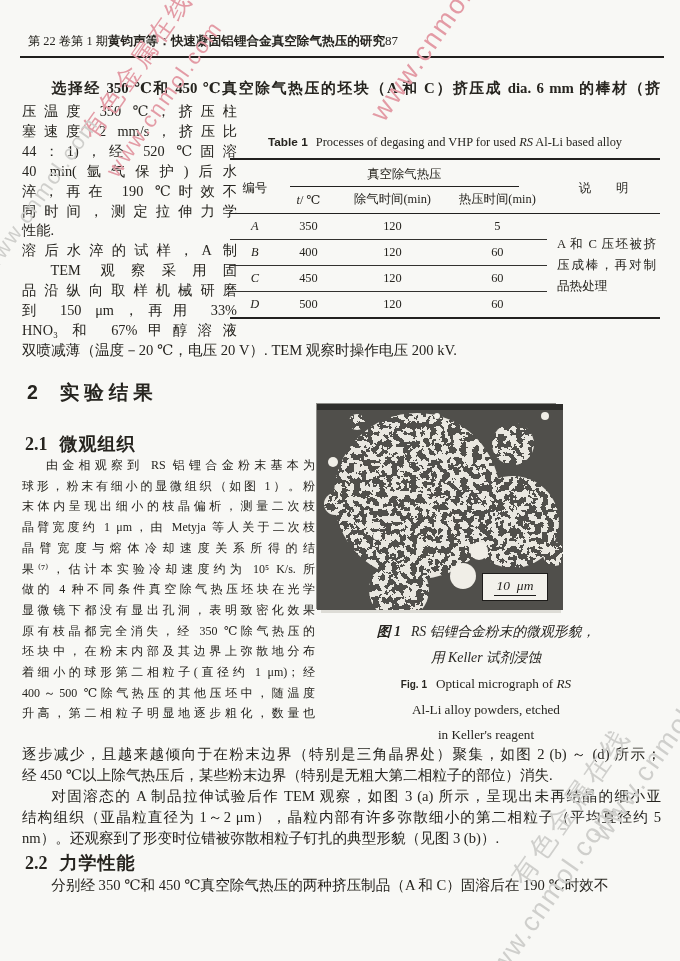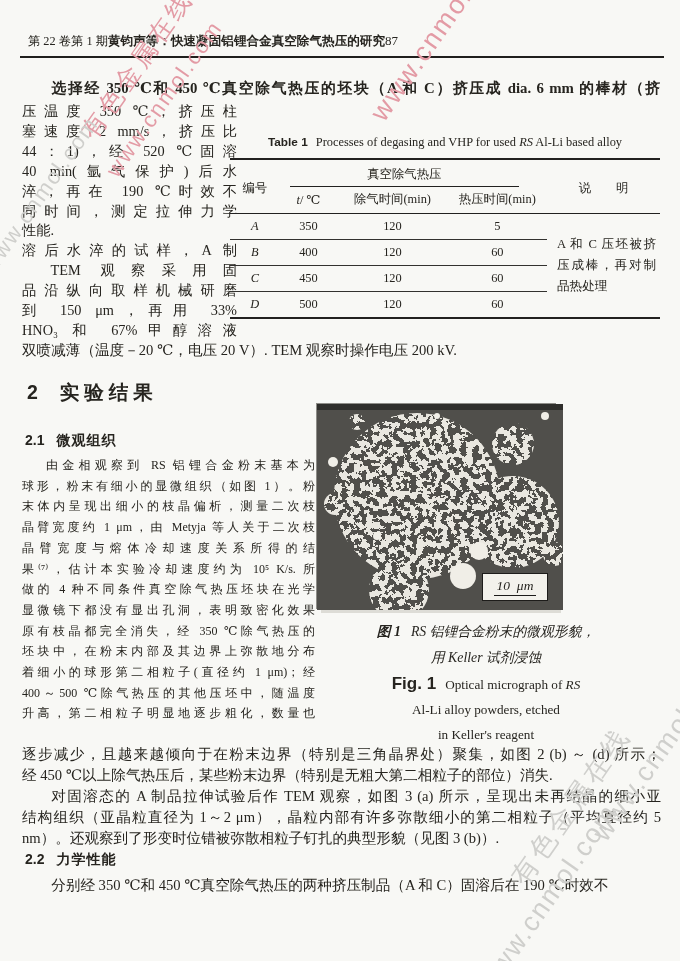--- a/index.html
+++ b/index.html
@@ -38,38 +38,38 @@
   table.vhp td.hsep{border-bottom:1.4px solid #222120;}
   table.vhp td.rsep{border-bottom:1px solid #33322f;}
   table.vhp td.rid{font-style:italic;}
   table.vhp tr.dr td{height:21px;}
   table.vhp td.note{font-size:12.6px;text-align:justify;line-height:21px;padding:0 4px 0 10px;}
   
   .sec2{position:absolute;top:379px;left:27px;font-family:"Liberation Sans","DejaVu Sans",sans-serif;
     font-weight:bold;font-size:19.5px;}
   .sec2 .num{margin-right:22px;}
   .sec2 .ttl{letter-spacing:5px;}
-  .subsec{position:absolute;left:25px;font-family:Liberation Sans, sans-serif;
-    font-weight:bold;font-size:14px;}
+  .subsec{position:absolute;left:25px;font-family:Liberation Serif, serif;
+    font-weight:bold;font-size:18px;}
   .subsec .num{margin-right:12px;}
   .subsec .ttl{letter-spacing:1px;}
   .s21lines{position:absolute;top:455px;left:22px;width:293px;font-size:12px;line-height:20.7px;}
   
   .fig{position:absolute;left:317px;top:404px;width:240px;height:206px;background:#86efac;
     box-shadow:4px 3px 0 #dddcd6,-1px -1px 0 #8e8d88;}
   .fig svg{display:block;}
   .scalebox{position:absolute;right:9px;bottom:9px;width:64px;height:26px;background:#f3f2ec;
     border:1.5px solid #1d1c1a;display:flex;align-items:center;justify-content:center;}
   .scalebox span{font-size:13.5px;border-bottom:1.4px solid #1d1c1a;padding:0 3px 1px 3px;font-style:italic;}
   .caption{position:absolute;left:318px;top:619px;width:336px;text-align:center;}
   .cap-cn{font-size:13.8px;font-style:italic;line-height:26px;}
   .cap-cn .lbl{font-weight:bold;margin-right:10px;}
   .cap-en{font-size:13.2px;line-height:25px;}
   .cap-en .lbl{font-family:"Liberation Sans","DejaVu Sans",sans-serif;font-weight:bold;
-    font-size:17px;margin-right:9px;}
+    font-size:10px;margin-right:9px;}
   
   .pbot{position:absolute;top:744px;left:22px;width:639px;font-size:14.6px;line-height:20.9px;}
   .plast{position:absolute;top:876px;left:22px;width:639px;font-size:14.6px;}
   
   .wm{position:absolute;transform:rotate(-55deg);white-space:nowrap;pointer-events:none;
     font-family:"Liberation Sans","DejaVu Sans",sans-serif;z-index:5;}
   .wm-name{font-size:25px;letter-spacing:4px;}
   .wm-url{font-size:22px;letter-spacing:2px;}
   .wm-big{font-size:27px;}
 </style>

